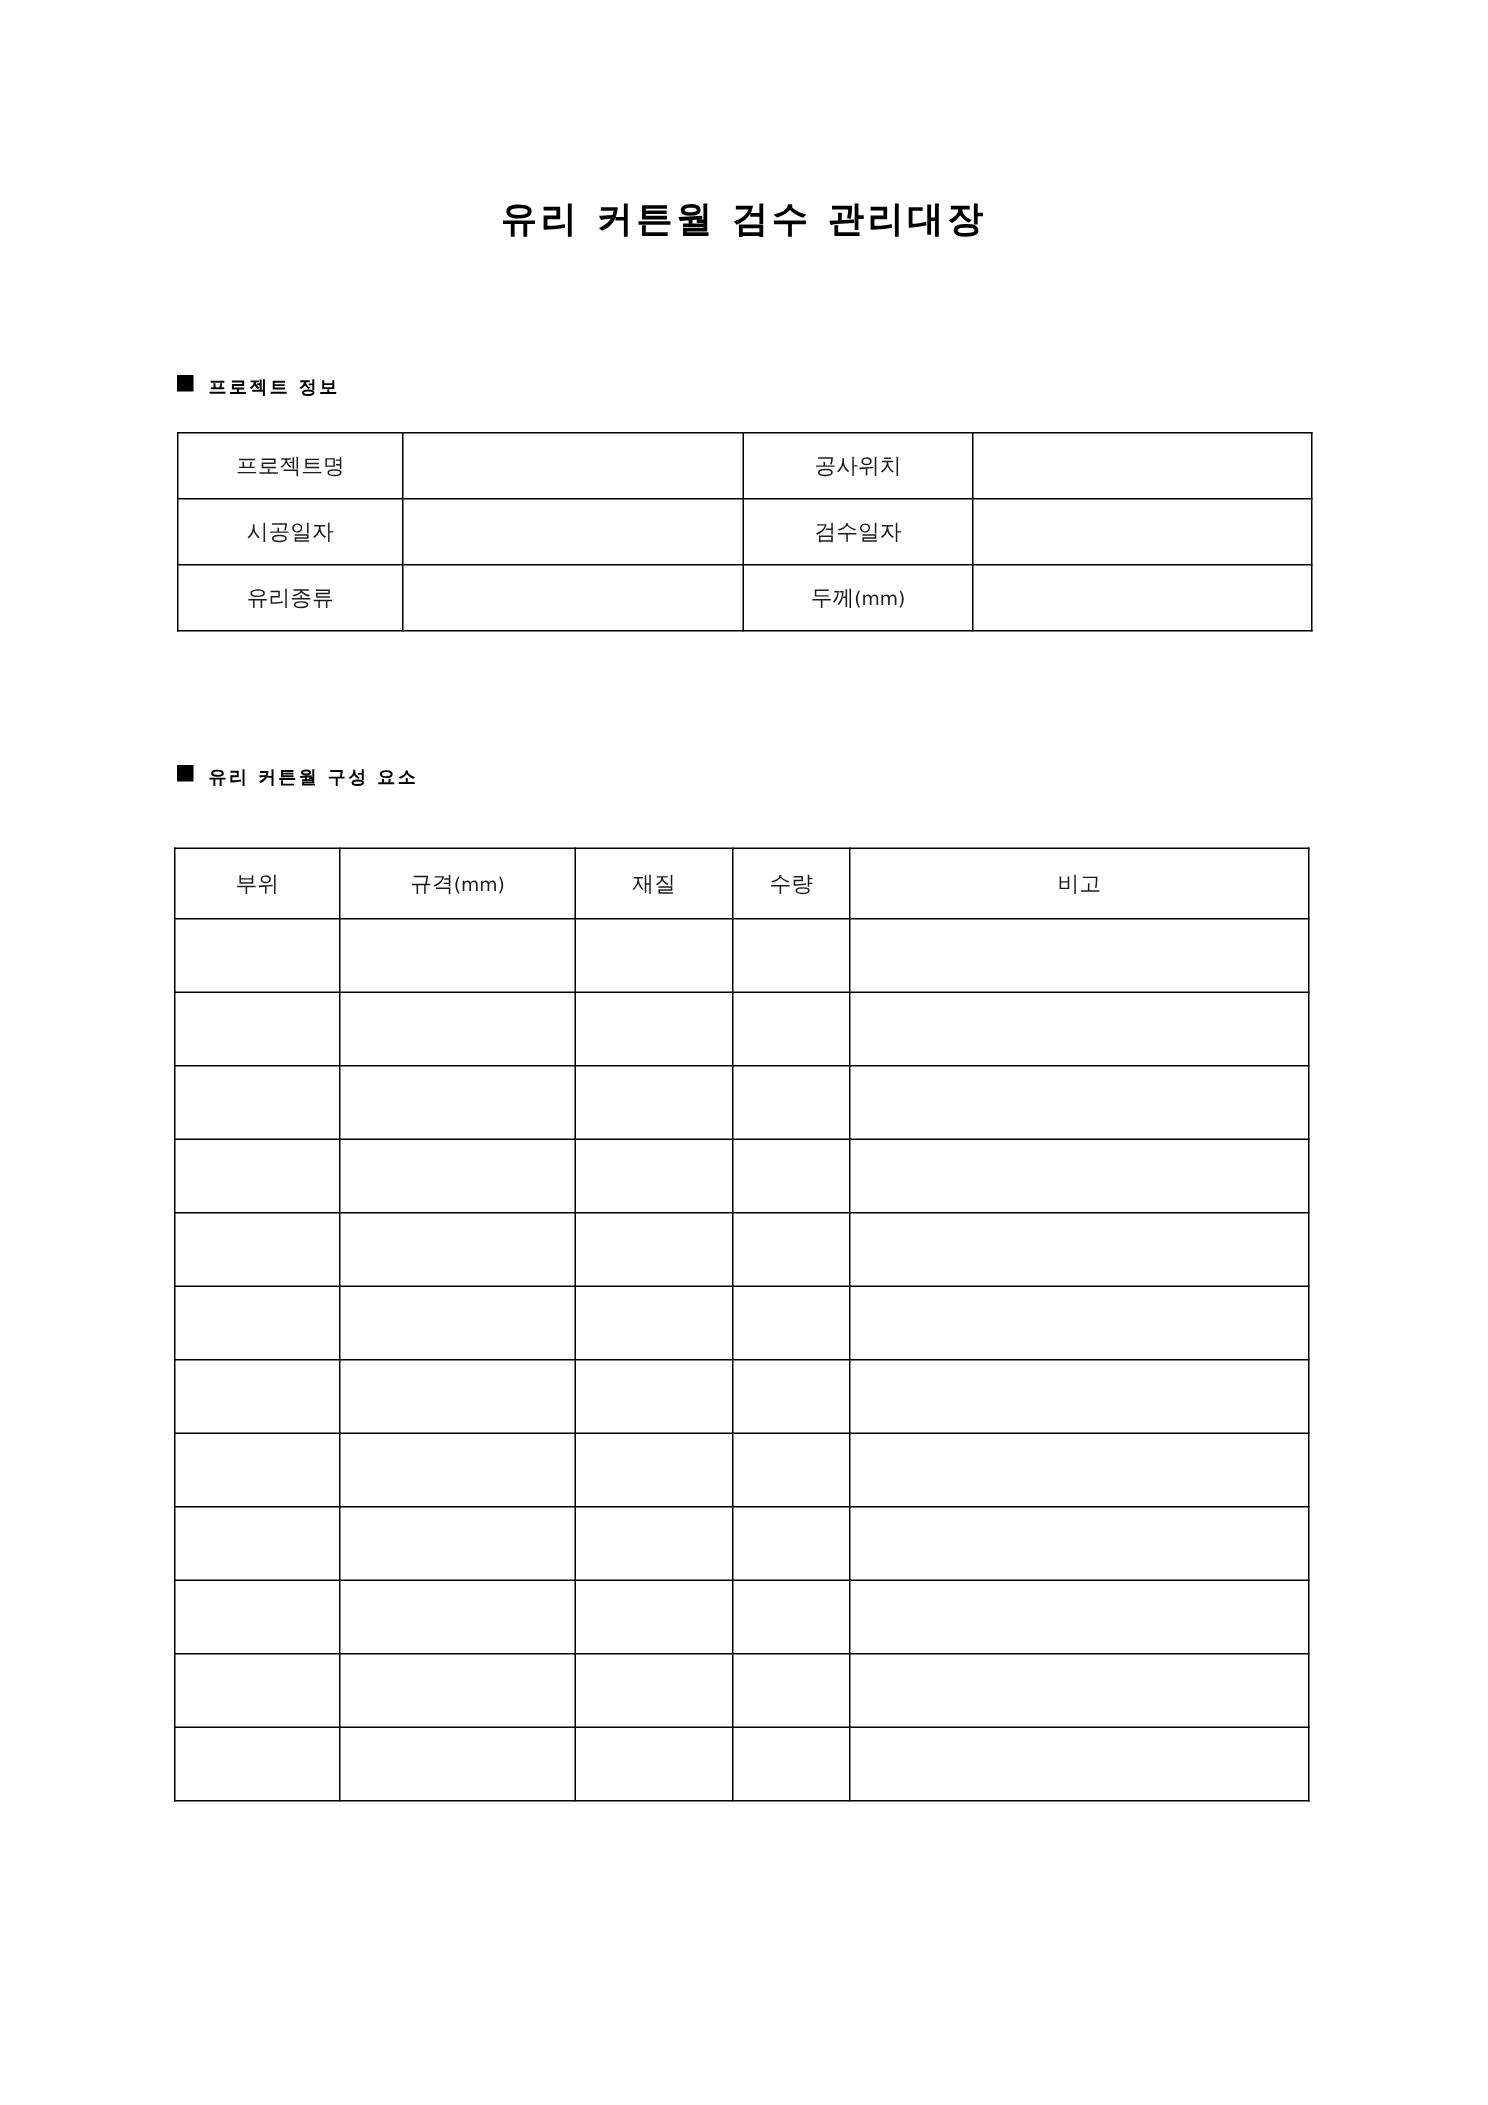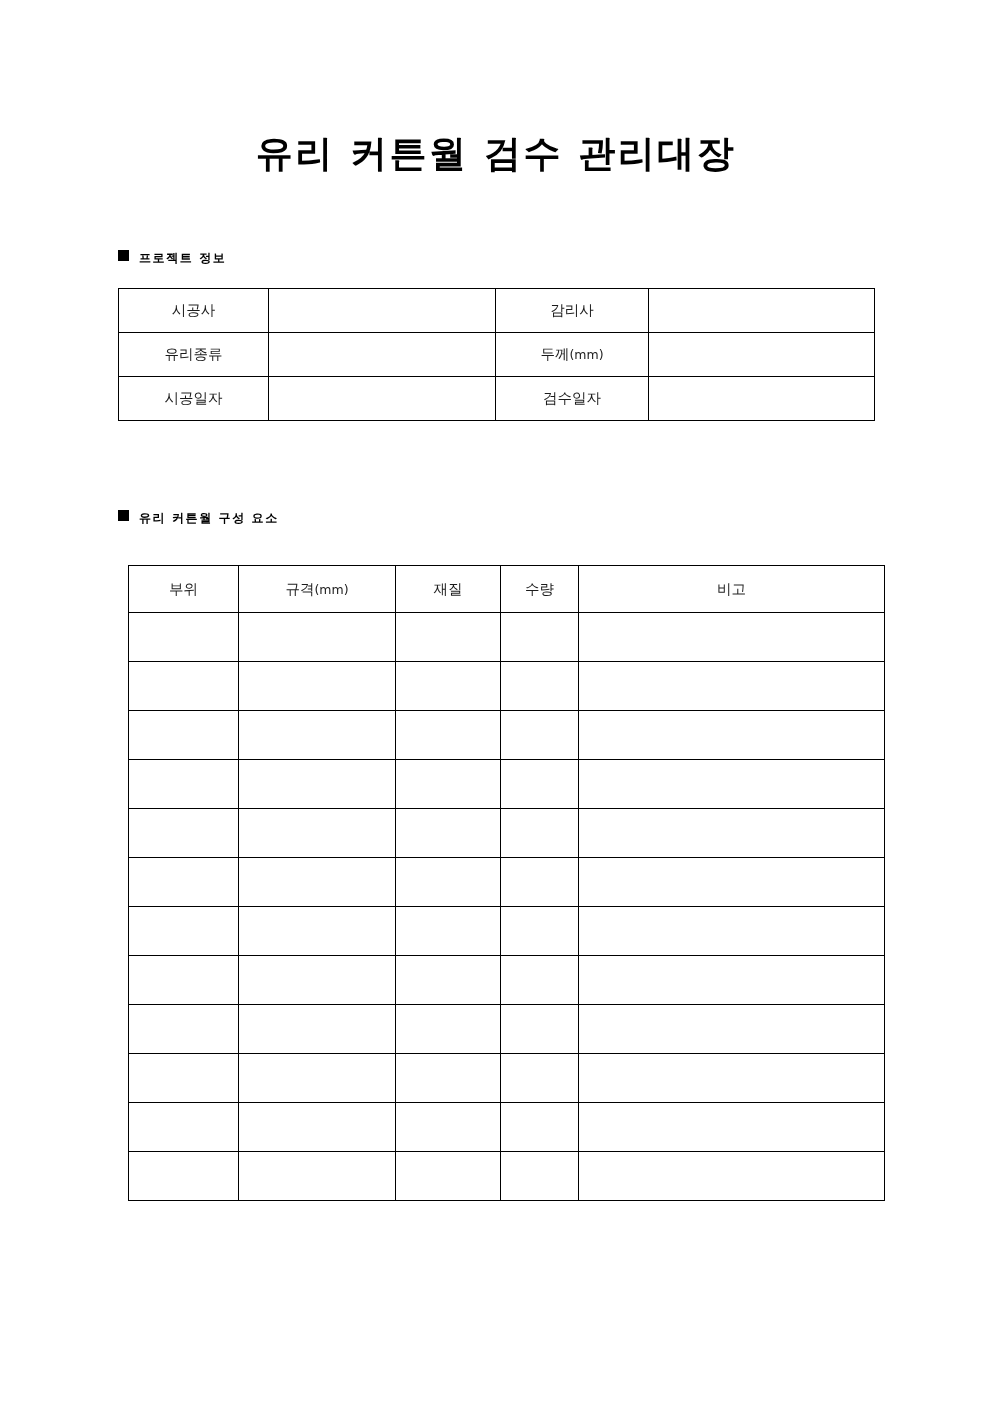--- a/index.html
+++ b/index.html
@@ -25,21 +25,21 @@
     box-sizing: border-box;
   }
 
   
   .doc-title {
     position: absolute;
     top: 132px;
     left: 0;
     width: 992px;
     text-align: center;
-    font-size: 37px;
+    font-size: 24px;
     font-weight: bold;
     letter-spacing: 2.5px;
     line-height: 1.2;
     white-space: nowrap;
   }
 
   
   .section-heading {
     position: absolute;
     left: 118px;
@@ -95,21 +95,21 @@
     height: 43px;
   }
   #table-project col.c-label { width: 150px; }
   #table-project col.c-value { width: 227px; }
   #table-project col.c-label2 { width: 153px; }
   #table-project col.c-value2 { width: 226px; }
 
   
   #table-components {
     top: 565px;
-    left: 128px;
+    left: 116px;
     width: 756px;
   }
   #table-components th.colhead {
     height: 46px;
   }
   #table-components td.cell {
     height: 48px;
   }
   #table-components col.c-part   { width: 110px; }
   #table-components col.c-spec   { width: 157px; }
@@ -130,35 +130,35 @@
 
   <table class="grid" id="table-project">
     <colgroup>
       <col class="c-label">
         <col class="c-value">
         <col class="c-label2">
         <col class="c-value2">
     </colgroup>
     <tbody>
       <tr>
-        <td class="label">시공사</td>
-        <td class="value"></td>
-        <td class="label">감리사</td>
+        <td class="label">프로젝트명</td>
+        <td class="value"></td>
+        <td class="label">공사위치</td>
+        <td class="value"></td>
+      </tr>
+      <tr>
+        <td class="label">시공일자</td>
+        <td class="value"></td>
+        <td class="label">검수일자</td>
         <td class="value"></td>
       </tr>
       <tr>
         <td class="label">유리종류</td>
         <td class="value"></td>
         <td class="label"><span>두께</span><span class="unit">(mm)</span></td>
-        <td class="value"></td>
-      </tr>
-      <tr>
-        <td class="label">시공일자</td>
-        <td class="value"></td>
-        <td class="label">검수일자</td>
         <td class="value"></td>
       </tr>
     </tbody>
   </table>
 
   <div class="section-heading" id="sec-components">
     <span class="bullet"></span><span>유리 커튼월 구성 요소</span>
   </div>
 
   <table class="grid" id="table-components">

